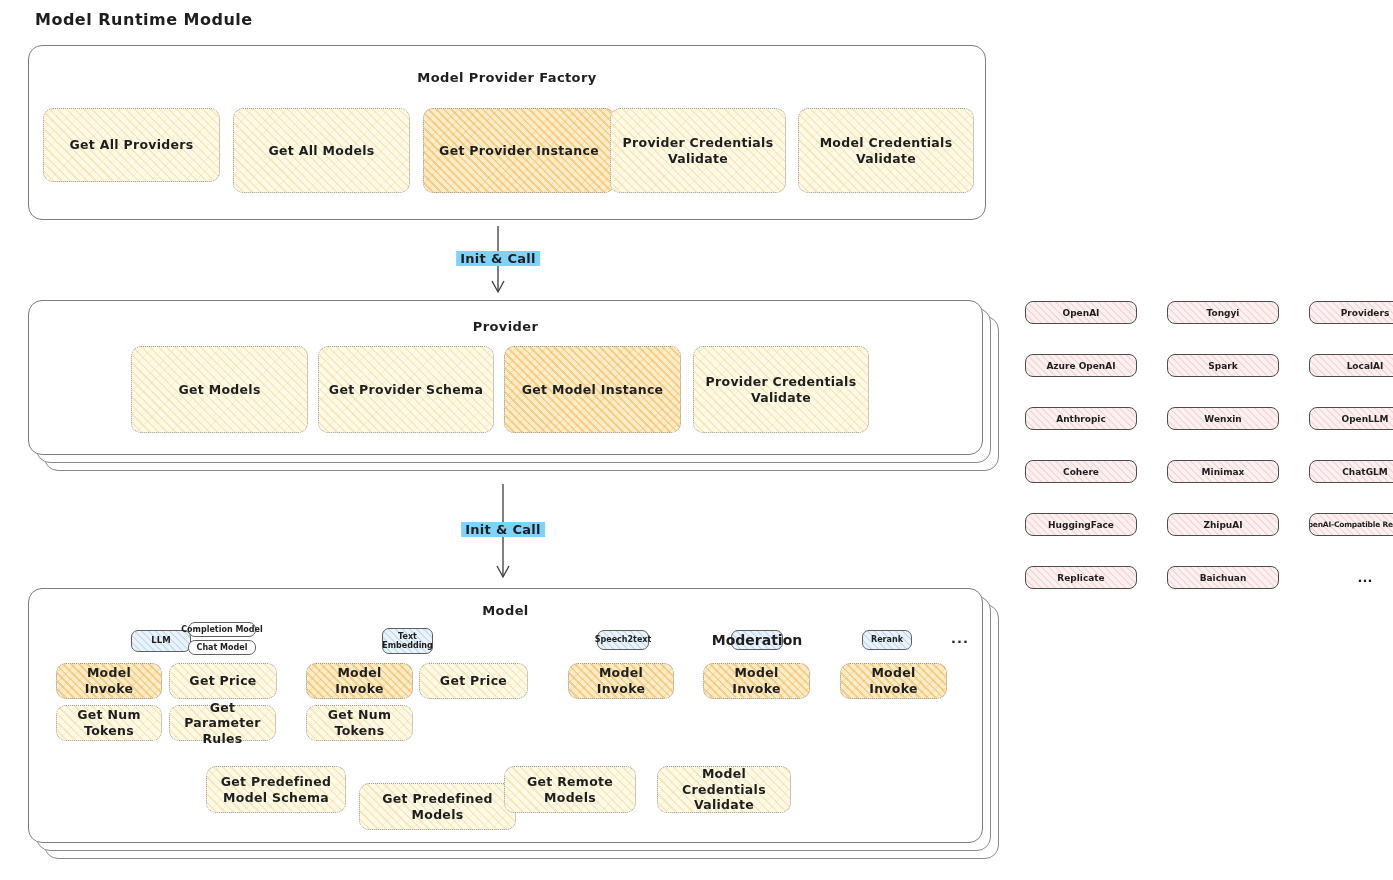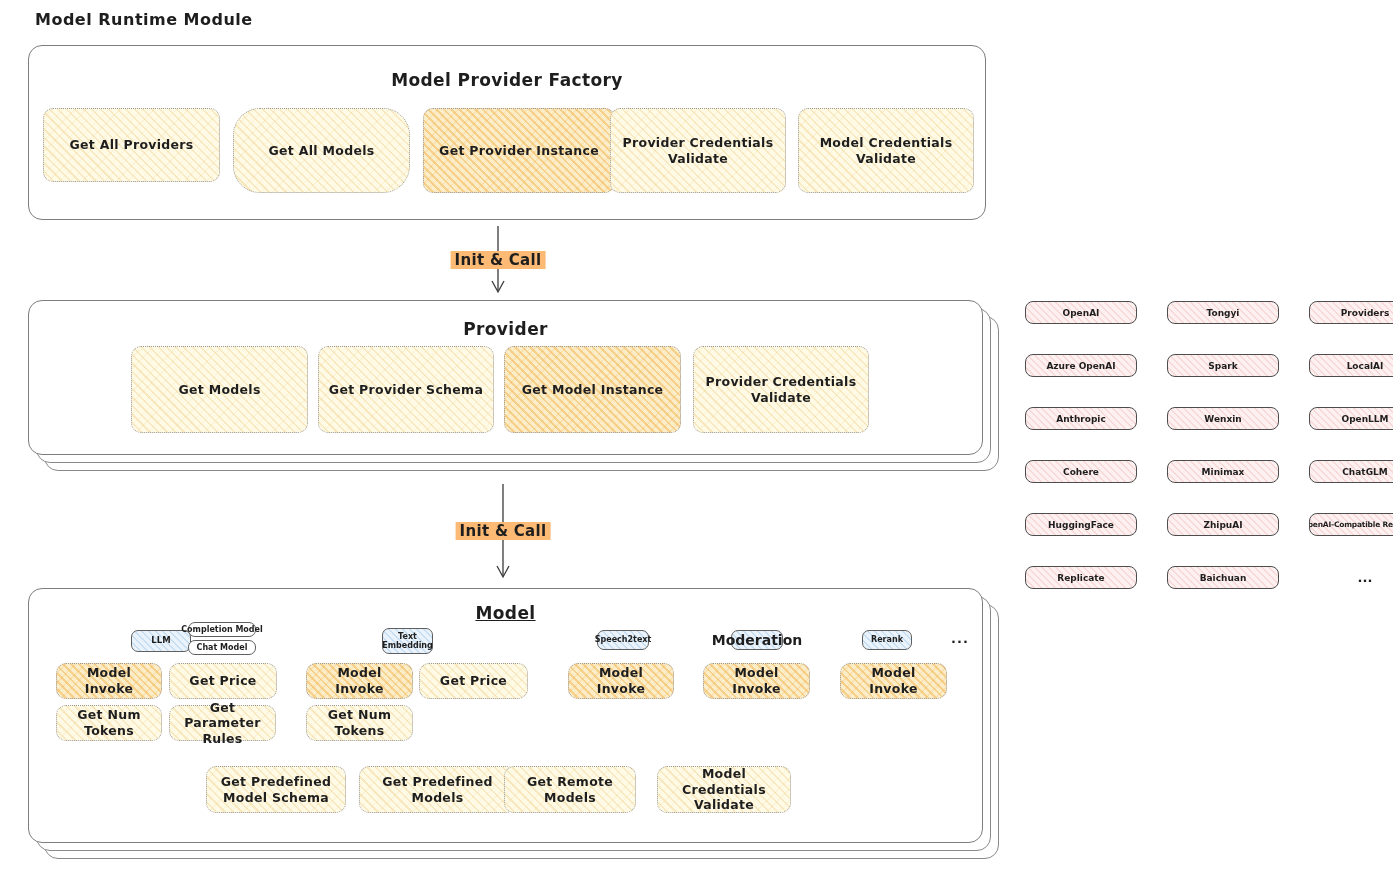--- a/index.html
+++ b/index.html
@@ -16,21 +16,21 @@
   .big-box {
     position:absolute; background:#ffffff; border:1.4px solid #7d7d7d;
     border-radius:14px; z-index:3;
   }
   .stack-layer {
     position:absolute; background:#ffffff; border:1.4px solid #8a8a8a;
     border-radius:14px;
   }
   .z1 { z-index:1; } .z2 { z-index:2; }
   .box-title {
-    position:absolute; left:0; right:0; text-align:center; font-size:17px;
+    position:absolute; left:0; right:0; text-align:center; font-size:13px;
     font-weight:600; letter-spacing:0.4px;
   }
   
   .btn {
     position:absolute; display:flex; align-items:center; justify-content:center;
     text-align:center; font-size:12.5px; font-weight:600; line-height:1.25;
     letter-spacing:0.3px; border-radius:10px; padding:2px 6px;
   }
   .yellow {
     border:1.4px dotted #9a9a9a;
@@ -75,35 +75,35 @@
     overflow:hidden; white-space:nowrap;
   }
   .chip.small-text { font-size:7.5px; letter-spacing:-0.2px; }
   .chip-more {
     height:23px; display:flex; align-items:center; justify-content:center;
     font-size:13px; font-weight:700;
   }
   
   svg.arrows { position:absolute; left:0; top:0; z-index:4; pointer-events:none; }
   .arrow-label {
-    position:absolute; z-index:5; background:#fdba74; padding:0 4px;
-    font-size:15px; font-weight:600; letter-spacing:0.3px; transform:translateX(-50%);
+    position:absolute; z-index:5; background:#7dd3fc; padding:0 4px;
+    font-size:13px; font-weight:600; letter-spacing:0.3px; transform:translateX(-50%);
   }
 </style>
 </head>
 <body>
 
 <div class="canvas">
 
   <div class="page-title">Model Runtime Module</div>
 
   <div class="big-box" style="left:28px;top:45px;width:958px;height:175px;">
     <div class="box-title" style="top:24px;">Model Provider Factory</div>
     <div class="btn yellow" style="left:14px;top:62px;width:177px;height:74px;">Get All Providers</div>
-    <div class="btn yellow" style="left:204px;top:62px;width:177px;height:85px;border-radius:27px;">Get All Models</div>
+    <div class="btn yellow" style="left:204px;top:62px;width:177px;height:85px;">Get All Models</div>
     <div class="btn orange" style="left:394px;top:62px;width:192px;height:85px;">Get Provider Instance</div>
     <div class="btn yellow" style="left:581px;top:62px;width:176px;height:85px;">Provider Credentials Validate</div>
     <div class="btn yellow" style="left:769px;top:62px;width:176px;height:85px;">Model Credentials Validate</div>
   </div>
 
   <svg class="arrows" width="1393" height="880">
     <g stroke="#3a3a3a" stroke-width="1.3" fill="none">
       <line x1="498" y1="226" x2="498" y2="291"></line>
       <polyline points="492,281 498,292 504,281"></polyline>
     </g>
@@ -142,21 +142,21 @@
     <div class="chip">ZhipuAI</div>
     <div class="chip small-text">OpenAI-Compatible RestFul API</div>
     <div class="chip">Replicate</div>
     <div class="chip">Baichuan</div>
     <div class="chip-more">...</div>
   </div>
 
   <div class="stack-layer z1" style="left:44px;top:604px;width:955px;height:255px;"></div>
   <div class="stack-layer z2" style="left:36px;top:596px;width:955px;height:255px;"></div>
   <div class="big-box" style="left:28px;top:588px;width:955px;height:255px;">
-    <div class="box-title" style="top:14px;text-decoration:underline;">Model</div>
+    <div class="box-title" style="top:14px;">Model</div>
 
     <div class="tab" style="left:102px;top:41px;width:60px;height:22px;">LLM</div>
     <div class="mini-box" style="left:159px;top:33px;width:68px;height:15px;">Completion Model</div>
     <div class="mini-box" style="left:159px;top:51px;width:68px;height:15px;">Chat Model</div>
     <div class="tab" style="left:353px;top:39px;width:51px;height:26px;font-size:8px;padding:0 2px;">Text Embedding</div>
     <div class="tab" style="left:568px;top:41px;width:52px;height:20px;font-size:8px;">Speech2text</div>
     <div class="tab" style="left:702px;top:41px;width:52px;height:20px;font-size:14px;">Moderation</div>
     <div class="tab" style="left:833px;top:41px;width:50px;height:20px;font-size:8px;">Rerank</div>
     <div class="ellipsis" style="left:922px;top:42px;">...</div>
 
@@ -166,18 +166,18 @@
     <div class="btn yellow" style="left:390px;top:74px;width:109px;height:36px;">Get Price</div>
     <div class="btn orange" style="left:539px;top:74px;width:106px;height:36px;">Model Invoke</div>
     <div class="btn orange" style="left:674px;top:74px;width:107px;height:36px;">Model Invoke</div>
     <div class="btn orange" style="left:811px;top:74px;width:107px;height:36px;">Model Invoke</div>
 
     <div class="btn yellow" style="left:27px;top:116px;width:106px;height:36px;">Get Num Tokens</div>
     <div class="btn yellow" style="left:140px;top:116px;width:107px;height:36px;">Get Parameter Rules</div>
     <div class="btn yellow" style="left:277px;top:116px;width:107px;height:36px;">Get Num Tokens</div>
 
     <div class="btn yellow" style="left:177px;top:177px;width:140px;height:47px;">Get Predefined Model Schema</div>
-    <div class="btn yellow" style="left:330px;top:177px;width:157px;height:47px;">Get Predefined Models</div>
+    <div class="btn yellow" style="left:330px;top:194px;width:157px;height:47px;">Get Predefined Models</div>
     <div class="btn yellow" style="left:475px;top:177px;width:132px;height:47px;">Get Remote Models</div>
     <div class="btn yellow" style="left:628px;top:177px;width:134px;height:47px;">Model Credentials Validate</div>
   </div>
 
 </div>
 
 </body></html>

